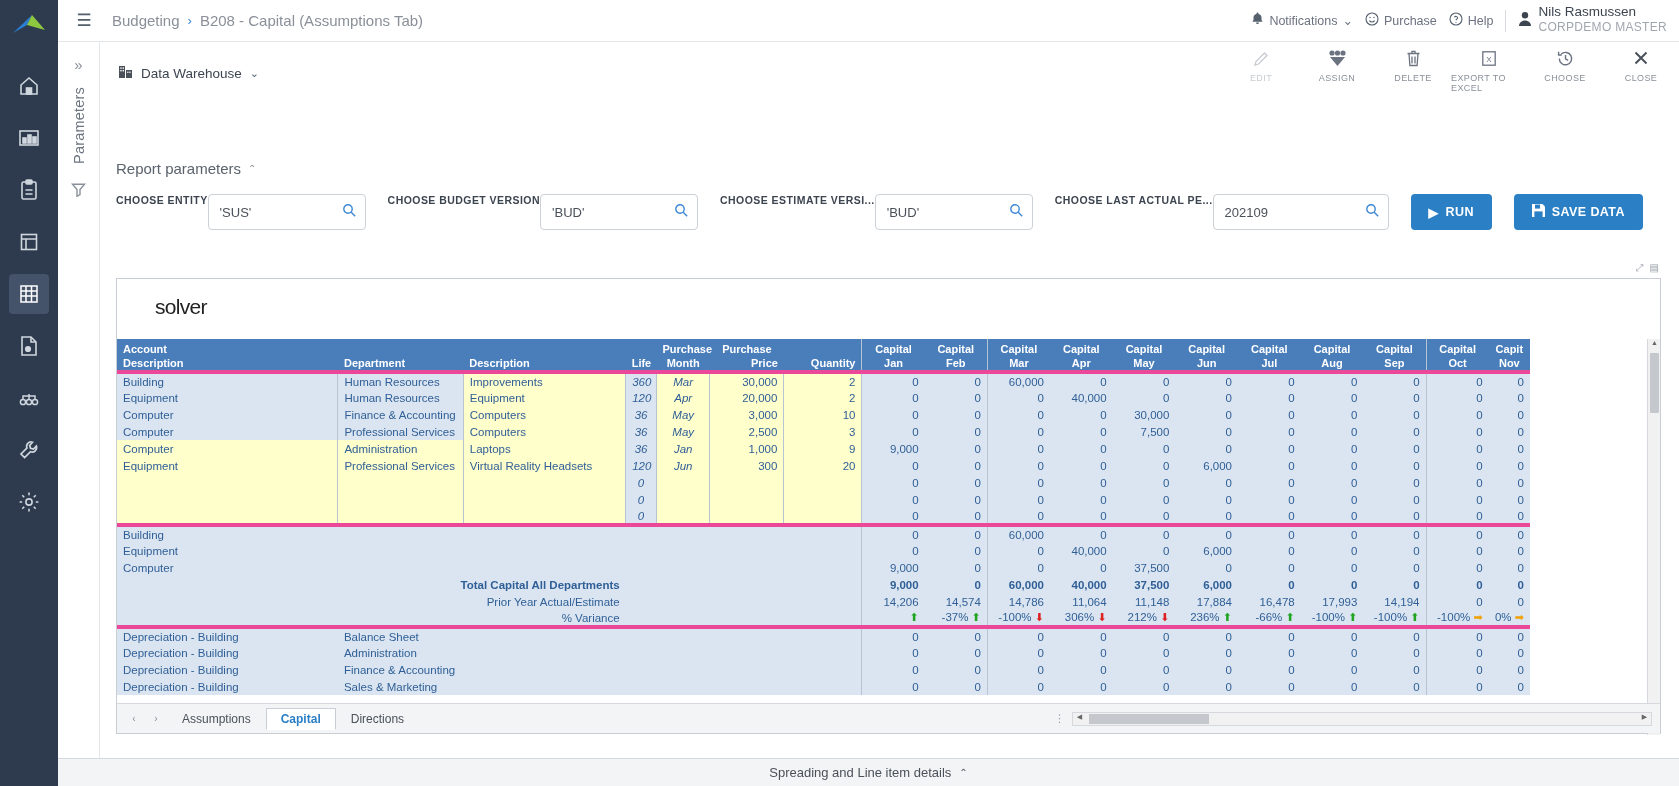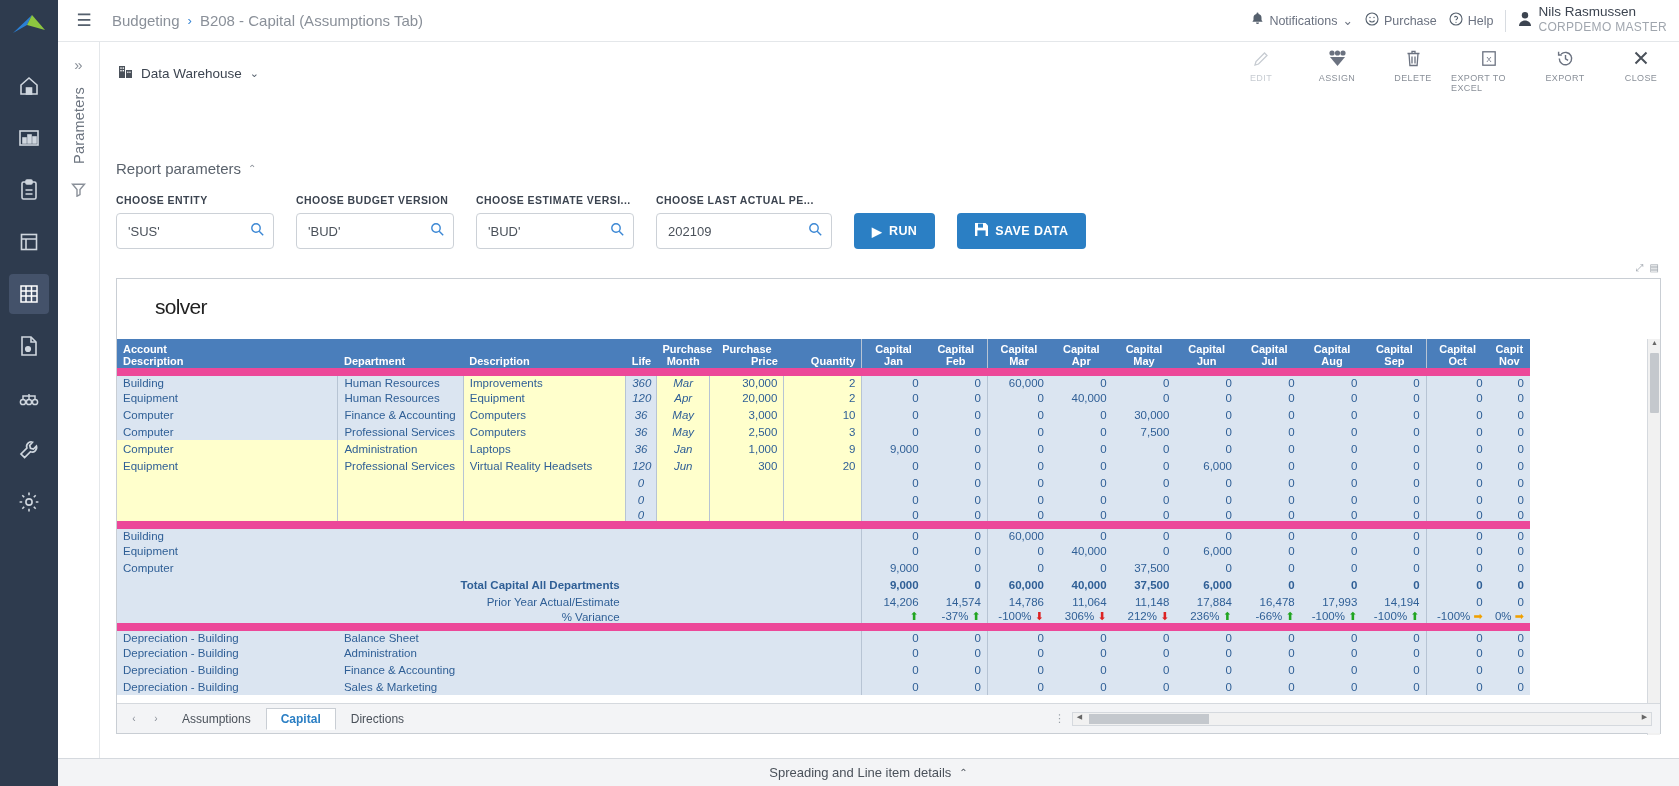--- a/index.html
+++ b/index.html
@@ -96,21 +96,21 @@
   #rp-header {
     position:absolute; left:16px; top:118px;
     display:flex; align-items:center; gap:7px;
     font-size:15px; color:#5a626c; cursor:pointer;
   }
   #rp-header .caret { font-size:10px; color:#8a9099; }
   #params-row {
     position:absolute; left:16px; top:152px;
     display:flex; align-items:flex-end; gap:22px;
   }
-  .param-field { display:flex; flex-direction:column; }
+  .param-field { display:flex; }
   .param-label {
     font-size:10.5px; font-weight:bold; color:#3c4450;
     letter-spacing:.45px; margin-bottom:7px; text-transform:uppercase;
   }
   .param-input {
     width:158px; height:36px; border:1px solid #ccd1d7; border-radius:4px;
     background:#fff; display:flex; align-items:center;
     padding:0 9px; position:relative;
   }
   .param-input input {
@@ -161,21 +161,21 @@
     padding:0 6px; white-space:nowrap;
   }
   td.l { text-align:left; }
   td.r { text-align:right; }
   td.c { text-align:center;font-style:italic; }
   .in-blue { background:#dbe5f1; }
   .in-yellow { background:#ffffcc; }
   .bd-l { border-left:1px solid #b7c4d4; }
   .bd-r { border-right:1px solid #b7c4d4; }
   .bold { font-weight:bold; color:#28527f; }
-  .sec-top { border-top:8px solid #ec4899; }
+  .sec-top { border-top:4px solid #ec4899; }
   .sec-bot { border-bottom:2px solid #1a1a1a; }
   .grp-row td { background:#dbe5f1; }
   .arrow-up { color:#21a521; font-size:11px; }
   .arrow-dn { color:#dd2222; font-size:11px; }
   .arrow-fl { color:#f0a000; font-size:11px; }
   
   #rep-vscroll {
     position:absolute; right:0; top:0; width:13px; height:396px;
     background:#f1f1f1; border-left:1px solid #d5d9de;
   }
@@ -390,21 +390,21 @@
         <span>EXPORT TO EXCEL</span>
       </div>
       <div class="act">
         <span class="act-glyph">
           <svg width="17" height="17" viewBox="0 0 17 17" fill="none" stroke="#6b7280" stroke-width="1.4">
               <path d="M2.3 8.5a6.2 6.2 0 1 0 1.9-4.4"></path>
               <path d="M1.6 1.8v3.2h3.2"></path>
               <path d="M8.5 5v3.8l2.6 1.6"></path>
             </svg>
         </span>
-        <span>EXPORT</span>
+        <span>CHOOSE</span>
       </div>
       <div class="act">
         <span class="act-glyph">
           <svg width="16" height="16" viewBox="0 0 16 16" fill="none" stroke="#4a515a" stroke-width="2">
               <path d="M2.5 2.5l11 11M13.5 2.5l-11 11"></path>
             </svg>
         </span>
         <span>CLOSE</span>
       </div>
     </div>

